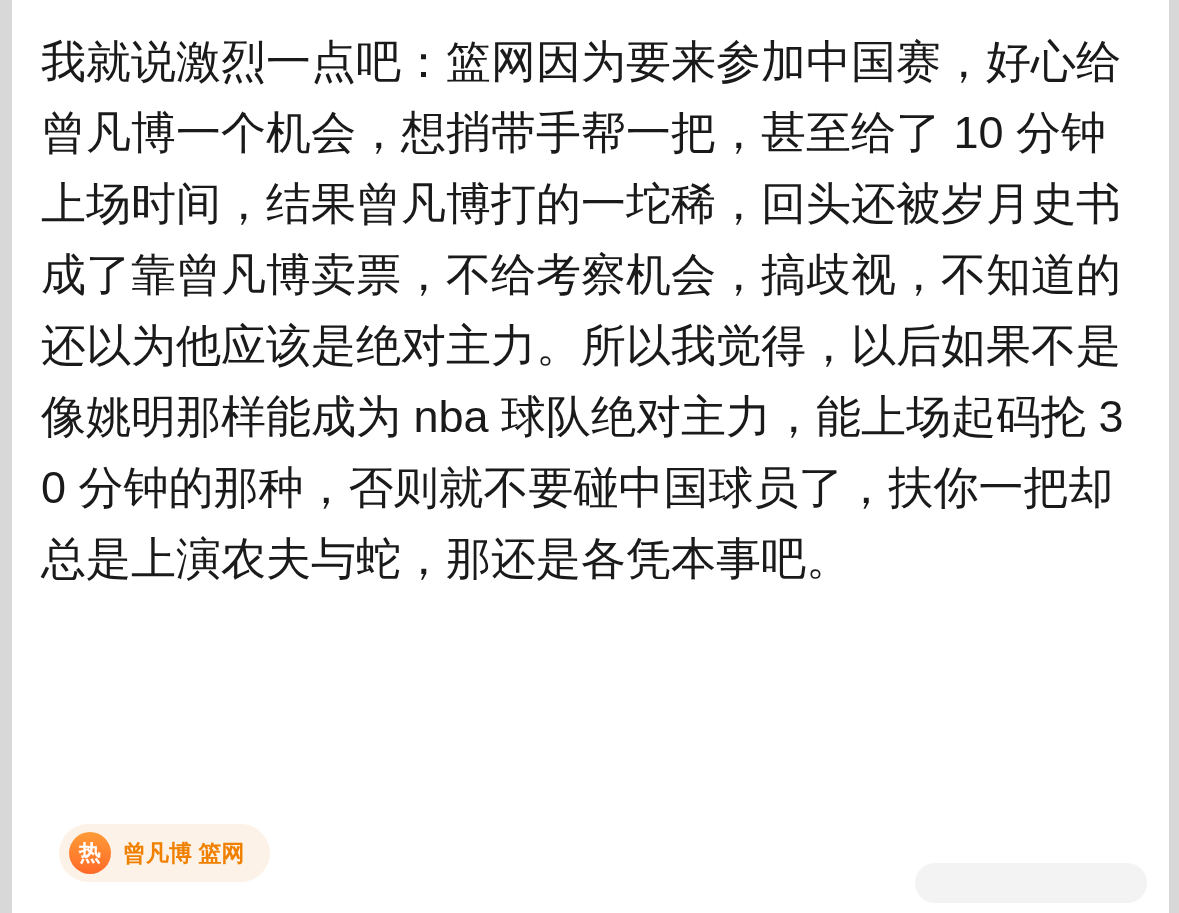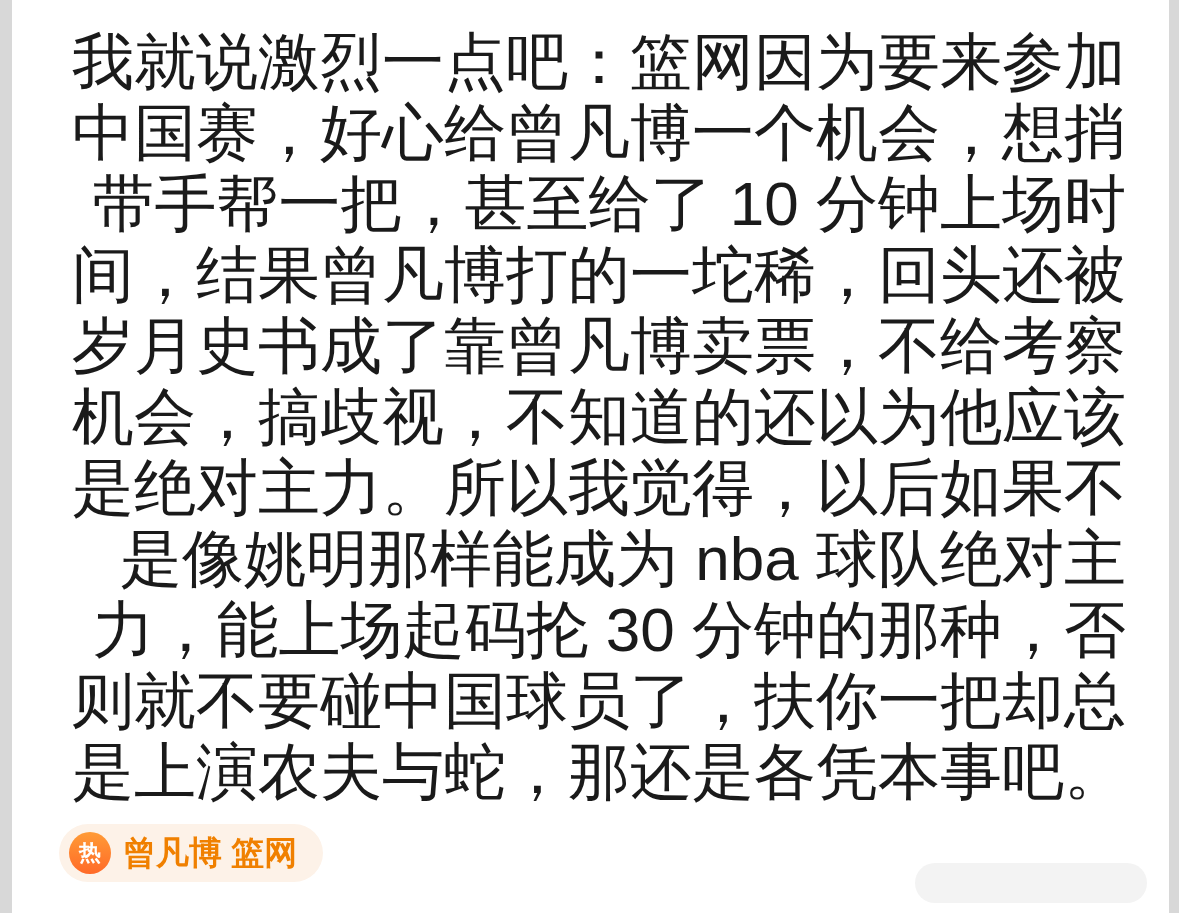--- a/index.html
+++ b/index.html
@@ -43,26 +43,26 @@
     top: 0;
     right: 10px;
     bottom: 0;
     background: #ffffff;
   }
   .post-text {
     position: absolute;
     left: 29px;
     top: 26px;
     width: 1085px;
-    font-size: 62px;
+    font-size: 45px;
     line-height: 71px;
     color: #1a1a1a;
     letter-spacing: 0px;
     font-weight: 400;
-    text-align: right;
+    text-align: left;
     white-space: pre-wrap;
     word-break: break-all;
   }
   .topic-chip {
     position: absolute;
     left: 47px;
     top: 824px;
     height: 58px;
     display: flex;
     align-items: center;
@@ -78,21 +78,21 @@
     border-radius: 50%;
     background: linear-gradient(180deg, #ff9b36 0%, #ff6a28 100%);
     color: #ffffff;
     font-size: 22px;
     line-height: 42px;
     text-align: center;
     font-weight: 700;
     flex: 0 0 auto;
   }
   .chip-main {
-    font-size: 33px;
+    font-size: 23px;
     color: #f08000;
     font-weight: 700;
     white-space: nowrap;
   }
   .chip-sub {
     font-size: 33px;
     color: #f3a13c;
     font-weight: 400;
     white-space: nowrap;
   }

